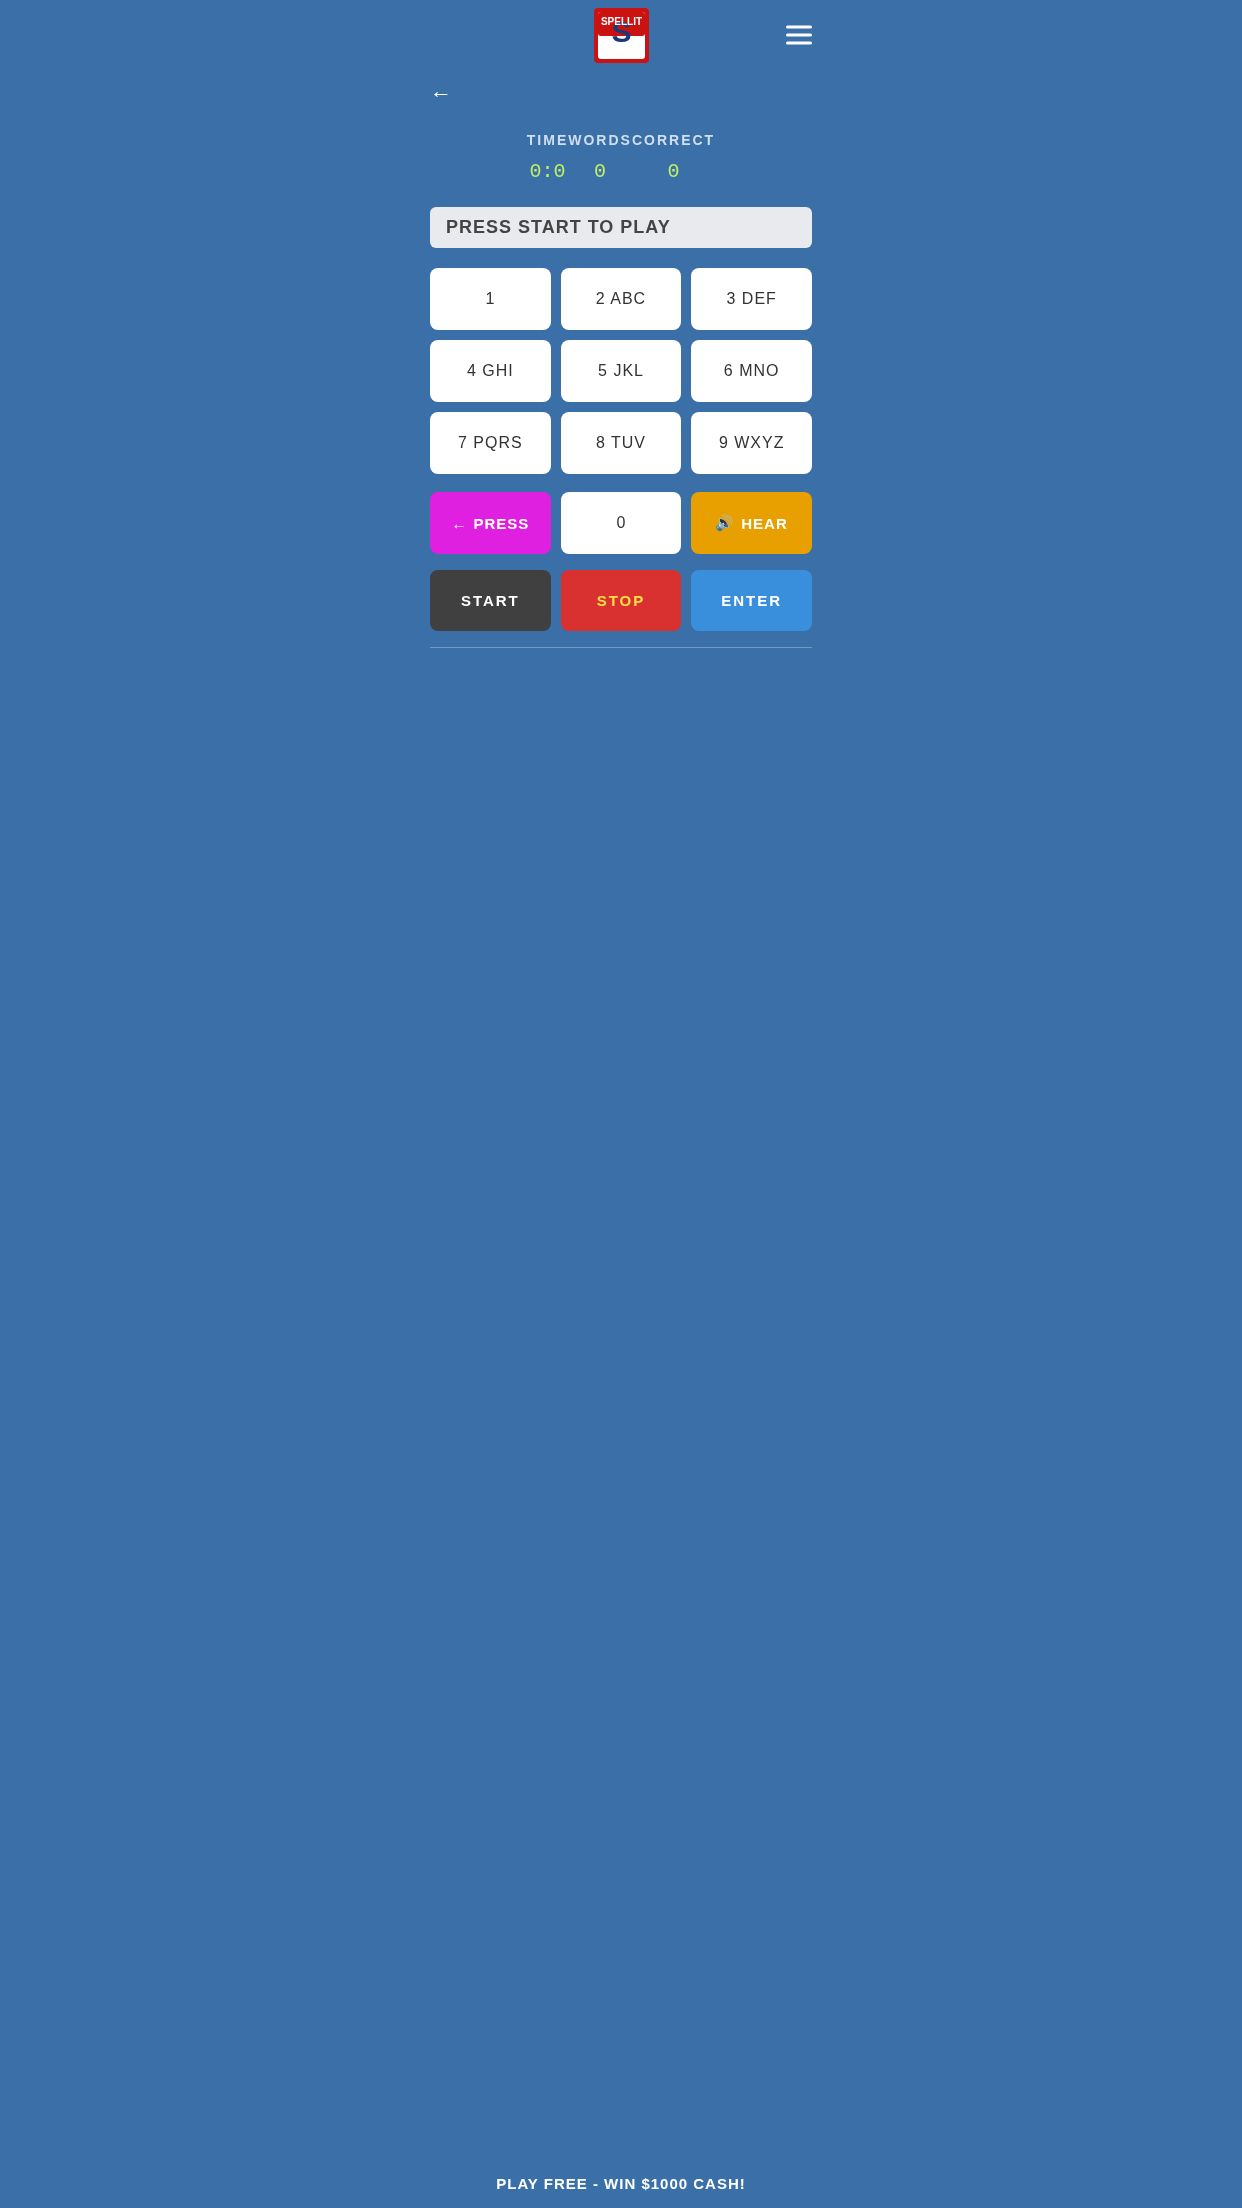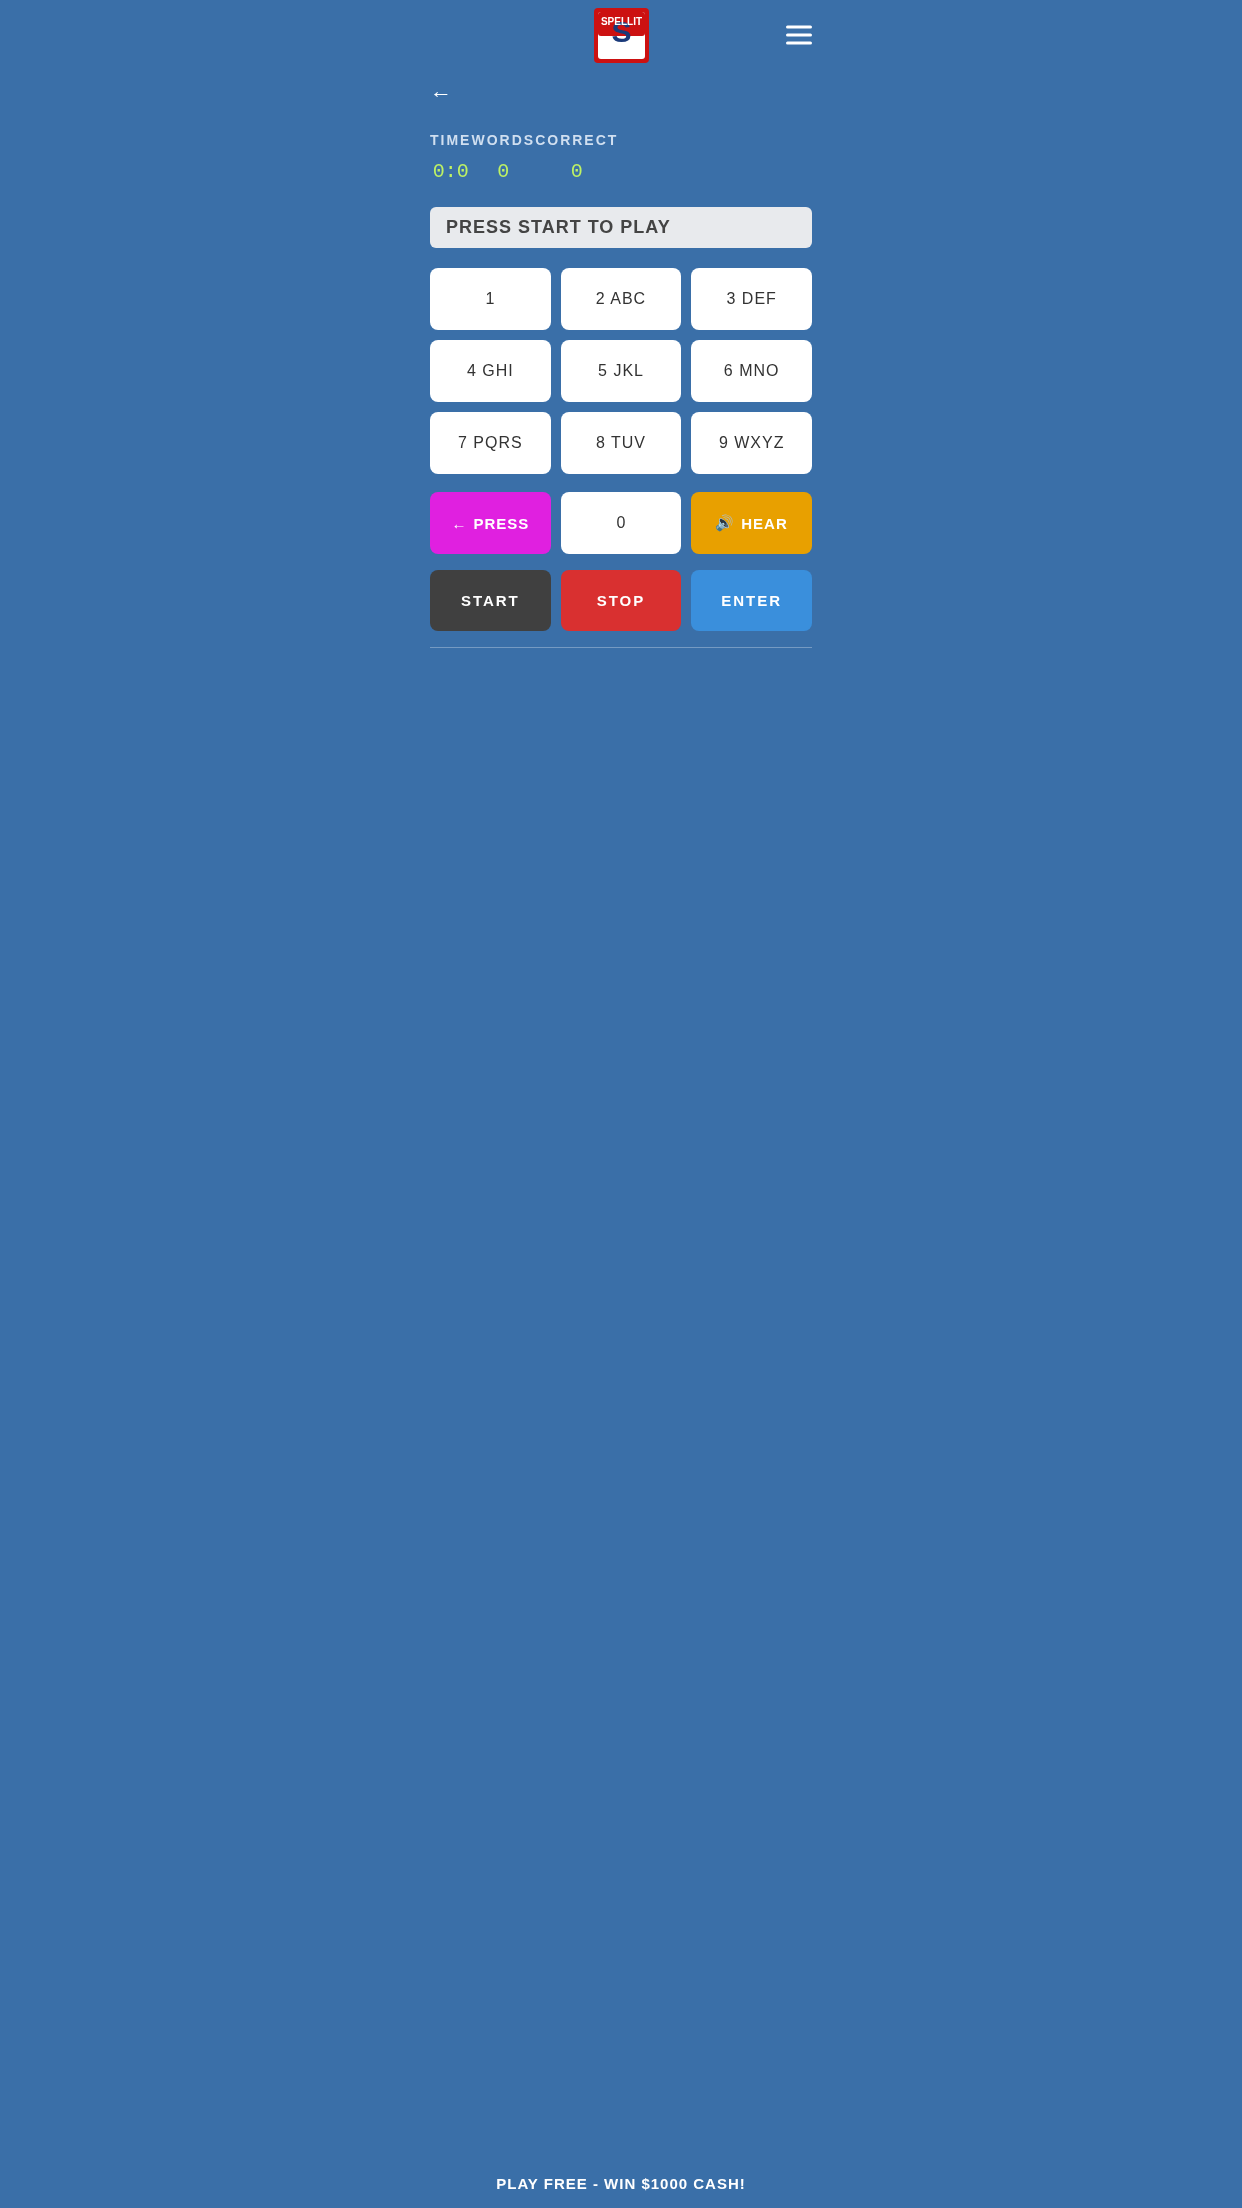--- a/index.html
+++ b/index.html
@@ -59,21 +59,21 @@
 
     .nav-back {
       font-size: 22px;
       cursor: pointer;
       color: white;
     }
 
     
     .stats-row {
       display: flex;
-      justify-content: flex-start;
+      justify-content: center;
       padding: 24px 16px 8px;
     }
 
     .stat-col {
       display: flex;
       flex-direction: column;
       align-items: center;
       gap: 12px;
     }
 
@@ -196,21 +196,21 @@
       letter-spacing: 2px;
     }
 
     .btn-stop {
       background: #d93030;
       border: none;
       border-radius: 8px;
       padding: 22px 8px;
       font-size: 15px;
       font-weight: bold;
-      color: #ffffff;
+      color: #fde047;
       cursor: pointer;
       letter-spacing: 2px;
     }
 
     .btn-enter {
       background: #3a8fdc;
       border: none;
       border-radius: 8px;
       padding: 22px 8px;
       font-size: 15px;

